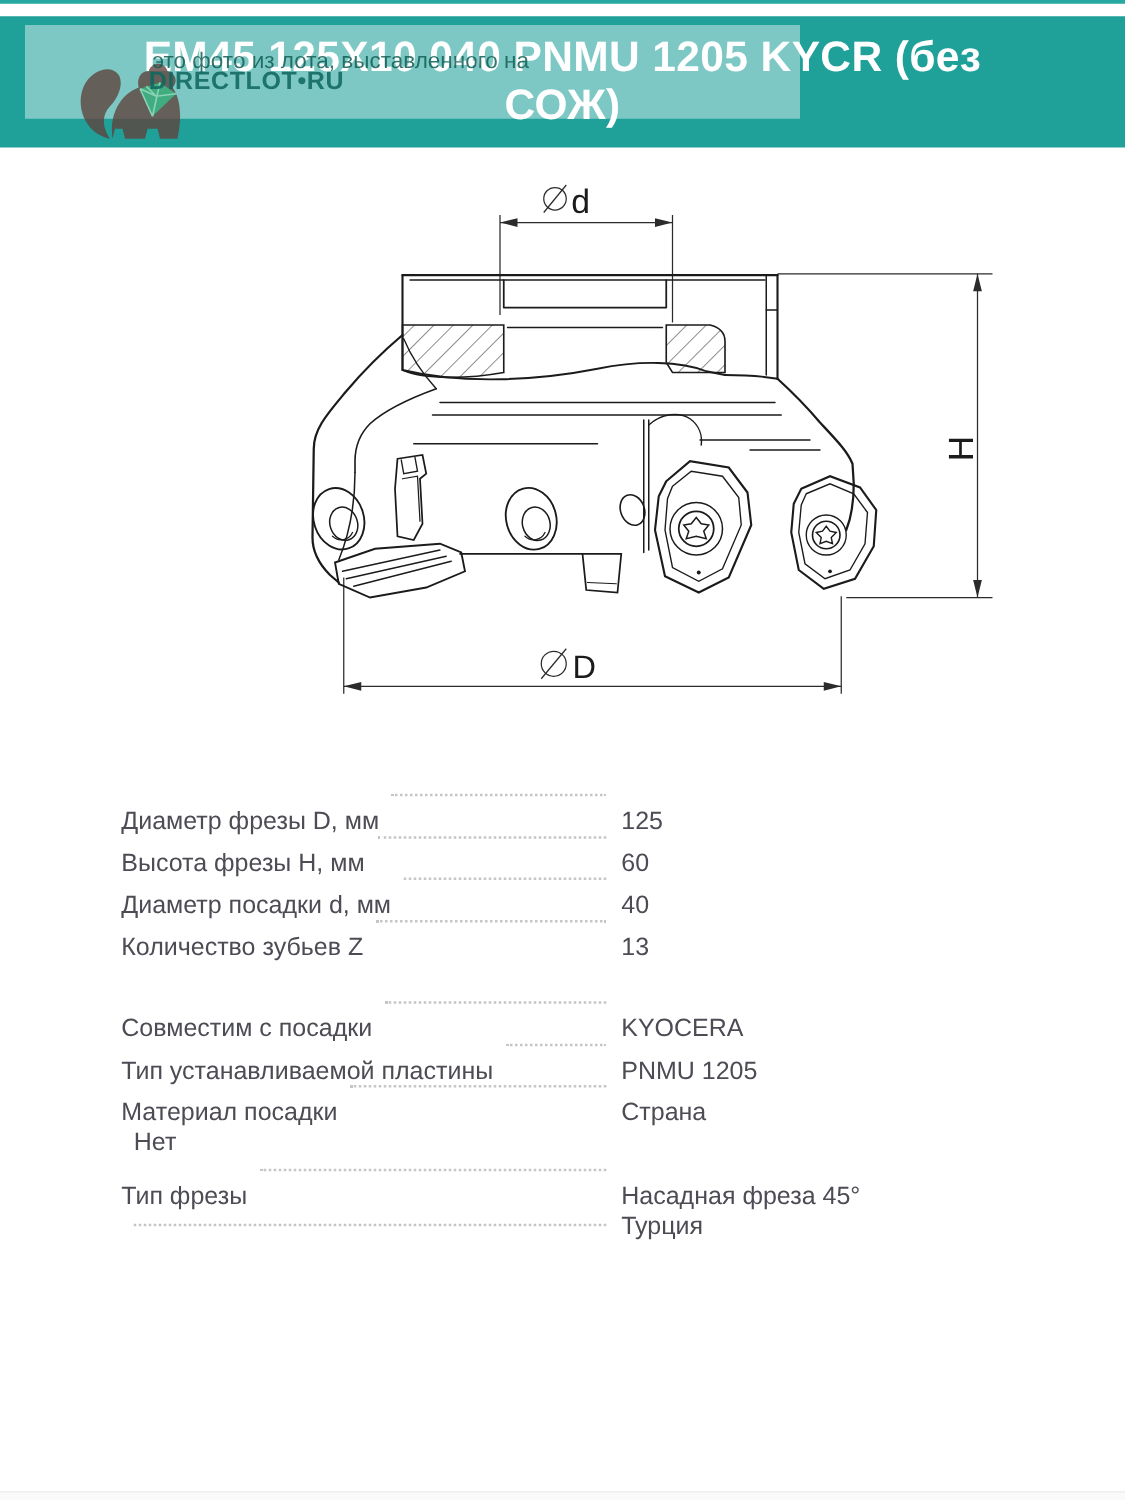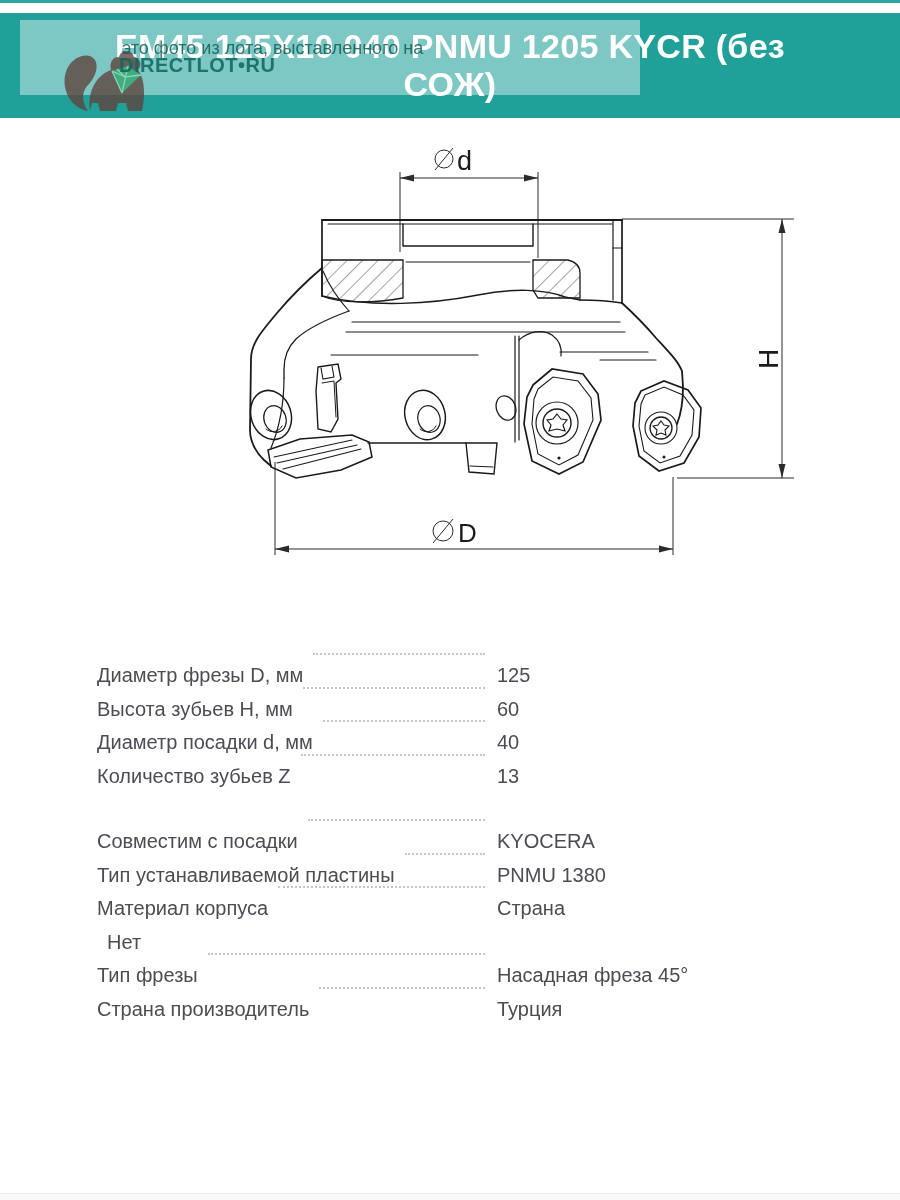--- a/index.html
+++ b/index.html
@@ -37,21 +37,21 @@
   .spec1{top:631px;}
   .spec2{top:797px;}
   .srow{display:flex;align-items:baseline;height:33.6px;line-height:33.6px;}
   .sleft{display:flex;align-items:flex-end;width:390px;flex:none;margin-top:10px;}
   .slbl{white-space:nowrap;}
   .sdots{
     flex:1;margin:0 2px 0 10px;height:100%;
     border-bottom:2px dotted #c5c5c5;align-self:flex-start;
     transform:translateY(-6px);
   }
-  .sval{padding-left:10px;white-space:nowrap;margin-top:28px;}
+  .sval{padding-left:10px;white-space:nowrap;}
   .footline{position:absolute;top:1193px;left:0;width:900px;height:7px;
     background:#fafafa;border-top:1px solid #ececec;}
 </style>
 </head>
 <body>
 
 <div class="top-strip" style="background:#27a8a0"></div>
 <div class="band" style="background:#1fa19a">
   <div class="title"><span>EM45 125X10 040 PNMU 1205 KYCR (без</span><br>
     <span>СОЖ)</span>
@@ -173,21 +173,21 @@
 <div class="spec spec1">
   <div class="srow">
     <div class="sleft">
         <span class="slbl">Диаметр фрезы D, мм</span>
         <span class="sdots"></span>
       </div>
     <span class="sval">125</span>
   </div>
   <div class="srow">
     <div class="sleft">
-        <span class="slbl">Высота зубьев H, мм</span>
+        <span class="slbl">Высота фрезы H, мм</span>
         <span class="sdots"></span>
       </div>
     <span class="sval">60</span>
   </div>
   <div class="srow">
     <div class="sleft">
         <span class="slbl">Диаметр посадки d, мм</span>
         <span class="sdots"></span>
       </div>
     <span class="sval">40</span>
@@ -207,41 +207,40 @@
         <span class="slbl">Совместим с посадки</span>
         <span class="sdots"></span>
       </div>
     <span class="sval">KYOCERA</span>
   </div>
   <div class="srow">
     <div class="sleft">
         <span class="slbl">Тип устанавливаемой пластины</span>
         <span class="sdots"></span>
       </div>
-    <span class="sval">PNMU 1380</span>
-  </div>
-  <div class="srow">
-    <div class="sleft">
-        <span class="slbl">Материал корпуса</span>
+    <span class="sval">PNMU 1205</span>
+  </div>
+  <div class="srow">
+    <div class="sleft">
+        <span class="slbl">Материал посадки</span>
         <span class="sdots"></span>
       </div>
     <span class="sval">Страна</span>
   </div>
   <div class="srow">
     <span class="sval">Нет</span>
   </div>
   <div class="srow">
     <div class="sleft">
         <span class="slbl">Тип фрезы</span>
         <span class="sdots"></span>
       </div>
     <span class="sval">Насадная фреза 45°</span>
   </div>
   <div class="srow">
     <div class="sleft">
-        <span class="slbl">Страна производитель</span>
         <span class="sdots"></span>
       </div>
     <span class="sval">Турция</span>
   </div>
 </div>
 
 <div class="footline"></div>
 
 </body></html>

